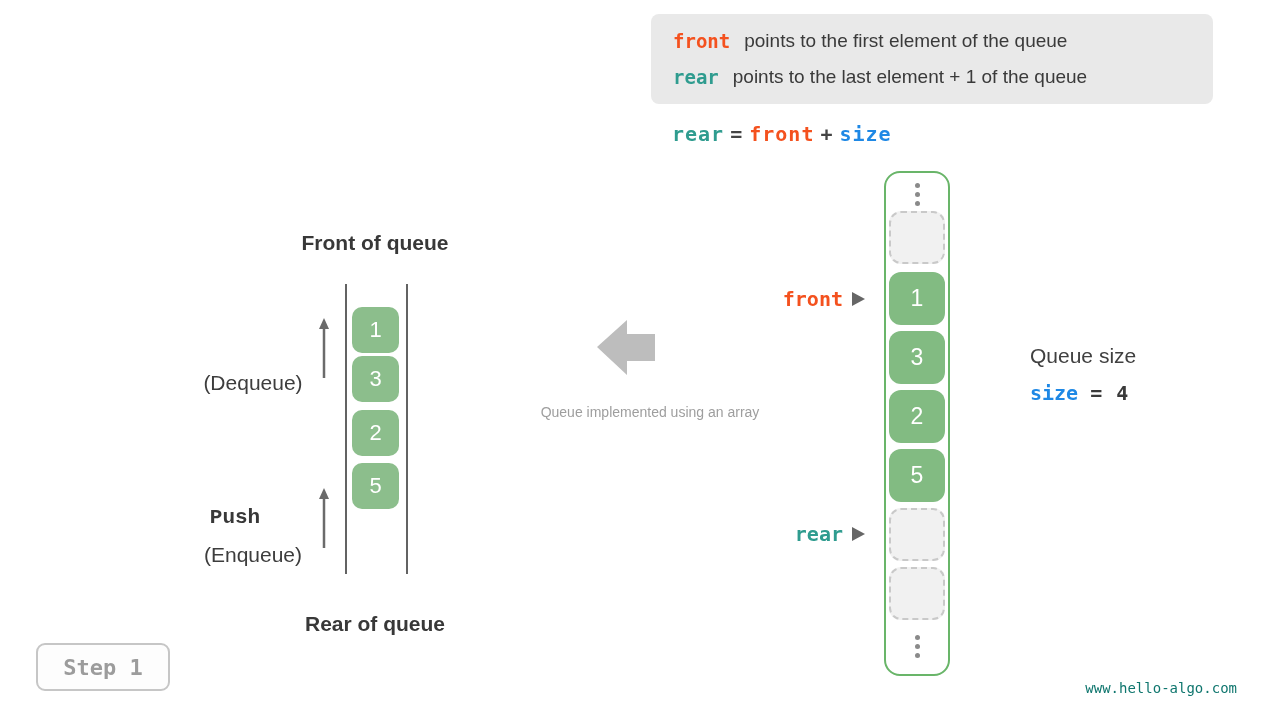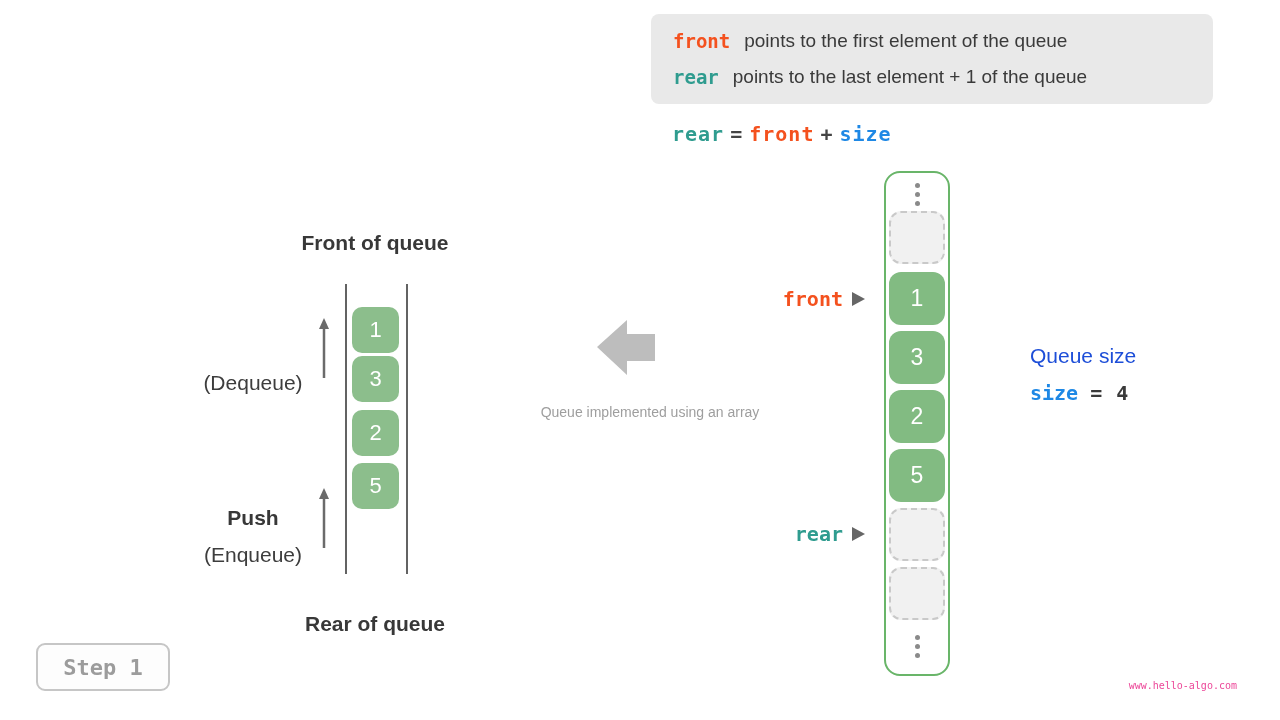--- a/index.html
+++ b/index.html
@@ -56,33 +56,33 @@
 
   
   .pointer { left:735px; width:130px; height:26px; display:flex; align-items:center; justify-content:flex-end; gap:9px; }
   .pointer .ptxt { font-family:"DejaVu Sans Mono", monospace; font-weight:bold; font-size:20px; }
   .tri-right { width:0; height:0; border-top:7px solid transparent; border-bottom:7px solid transparent; border-left:13px solid #666666; }
 
   
   .caption { left:440px; top:404px; width:420px; text-align:center; color:#9e9e9e; font-size:14px; }
 
   
-  .qsize-label { left:1030px; top:344px; font-size:21px; color:#1d4ed8; }
+  .qsize-label { left:1030px; top:344px; font-size:21px; color:#404040; }
   .qsize-eq { left:1030px; top:381px; font-size:20px; font-family:"DejaVu Sans Mono", monospace; }
   .qsize-eq .rest { color:#3a3a3a; font-weight:bold; letter-spacing:1px; }
 
   
   .step-badge {
     left:36px; top:643px; width:134px; height:48px;
     border:2px solid #c6c6c6; border-radius:9px; background:#fdfdfd;
     display:flex; align-items:center; justify-content:center;
     font-family:"DejaVu Sans Mono", monospace; font-weight:bold; font-size:22px; color:#9c9c9c;
   }
 
-  .watermark { right:43px; top:680px; font-family:"DejaVu Sans Mono", monospace; font-size:10px; color:#ec4899; }
+  .watermark { right:43px; top:680px; font-family:"DejaVu Sans Mono", monospace; font-size:14px; color:#0f766e; }
 </style>
 </head>
 <body>
 
 <div class="canvas">
 
   <div class="abs info-box">
     <div class="info-line">
       <span class="kw kw-front">front</span>
       <span class="txt">points to the first element of the queue</span>
@@ -111,21 +111,21 @@
   <svg class="abs" style="left:317px; top:318px;" width="14" height="62">
     <polygon points="7,0 2,11 12,11" fill="#6b6b6b"></polygon>
     <line x1="7" y1="8" x2="7" y2="60" stroke="#6b6b6b" stroke-width="2.5"></line>
   </svg>
   <svg class="abs" style="left:317px; top:488px;" width="14" height="62">
     <polygon points="7,0 2,11 12,11" fill="#6b6b6b"></polygon>
     <line x1="7" y1="8" x2="7" y2="60" stroke="#6b6b6b" stroke-width="2.5"></line>
   </svg>
 
   <div class="abs sub-label" style="left:170px; top:371px; width:166px;">(Dequeue)</div>
-  <div class="abs h-label" style="left:170px; top:506px; width:166px;">Push</div>
+  <div class="abs h-label" style="left:152px; top:506px; width:166px;font-family:Liberation Mono, monospace;">Push</div>
   <div class="abs sub-label" style="left:170px; top:543px; width:166px;">(Enqueue)</div>
 
   <svg class="abs" style="left:597px; top:320px;" width="58" height="55">
     <polygon points="0,27 30,0 30,14 58,14 58,41 30,41 30,55" fill="#bdbdbd"></polygon>
   </svg>
   <div class="abs caption">Queue implemented using an array</div>
 
   <div class="abs array-col">
     <div class="dots" style="top:10px;">
         <i></i>

